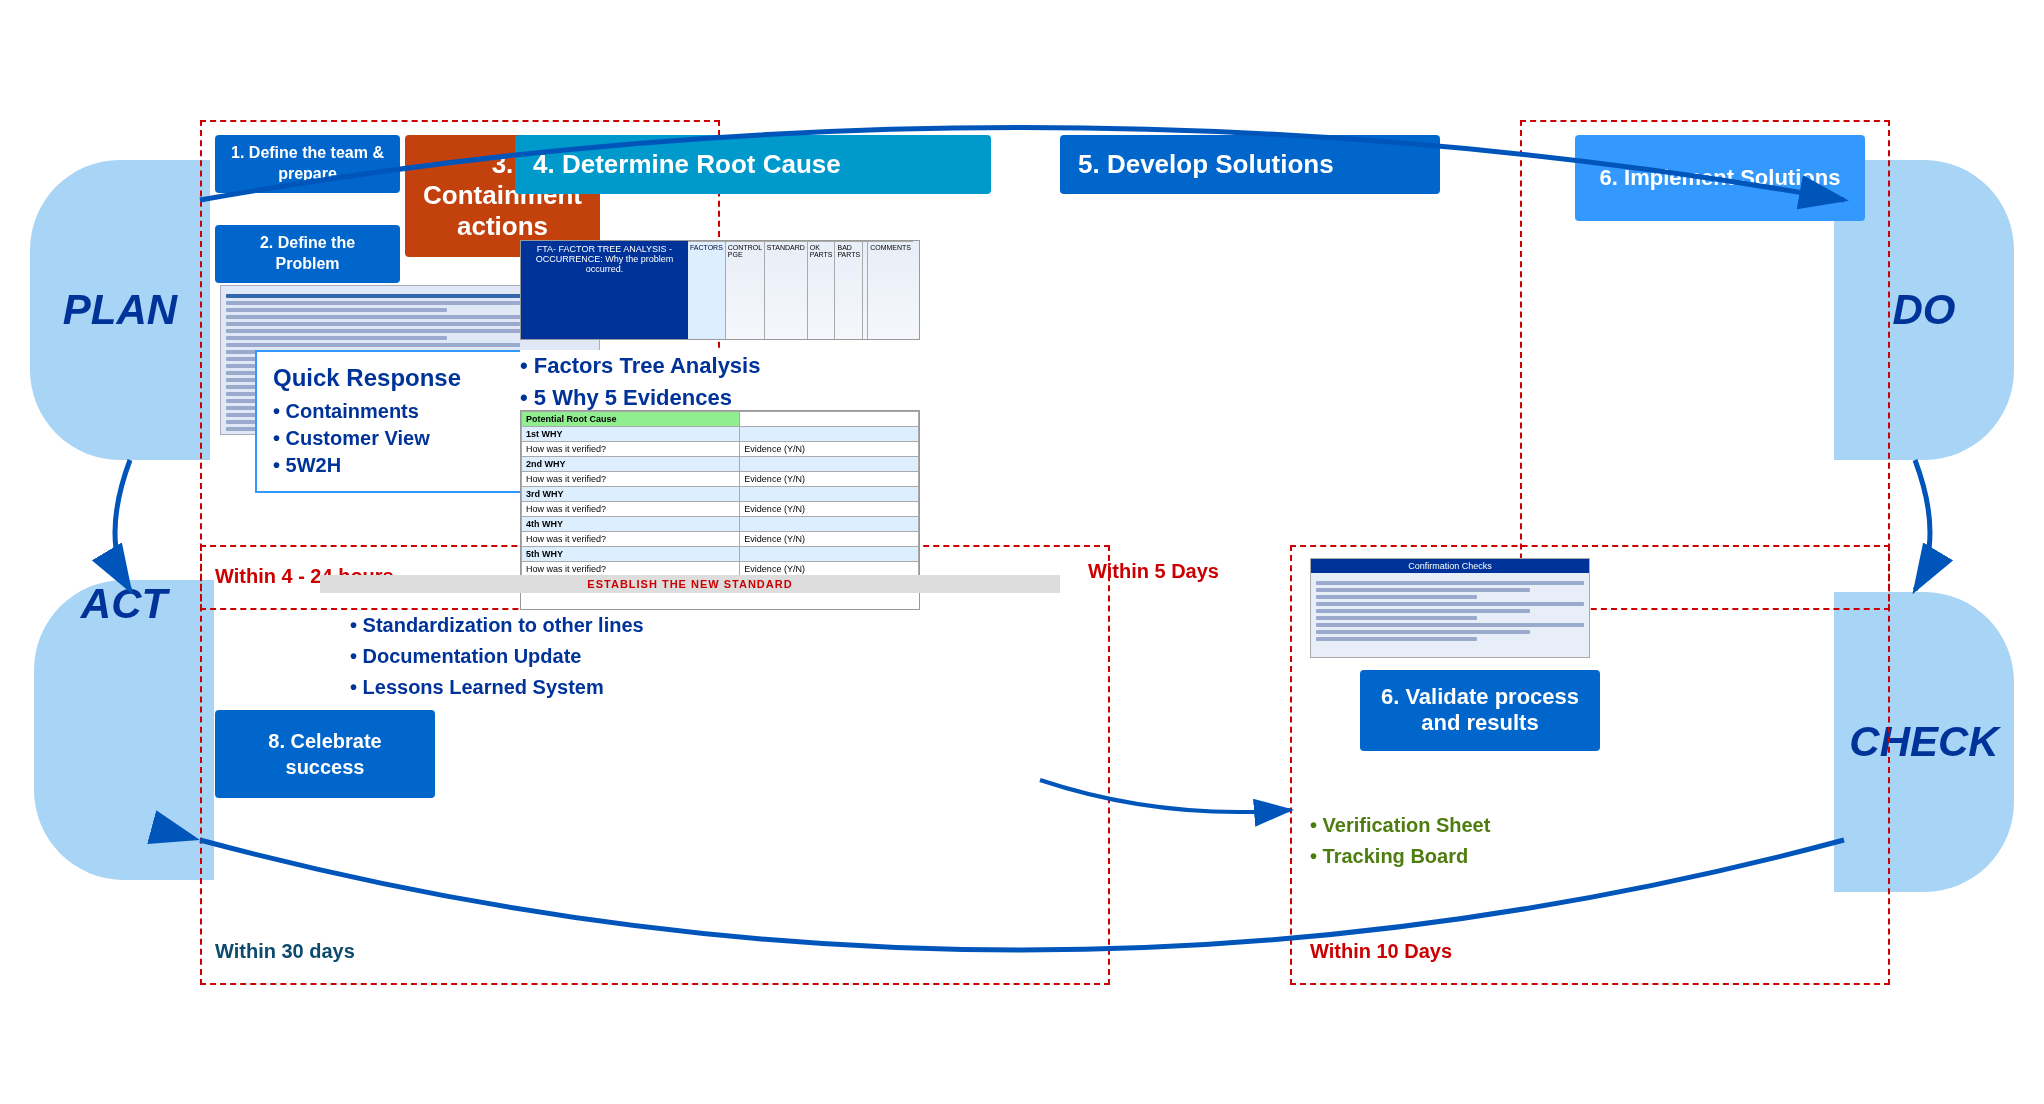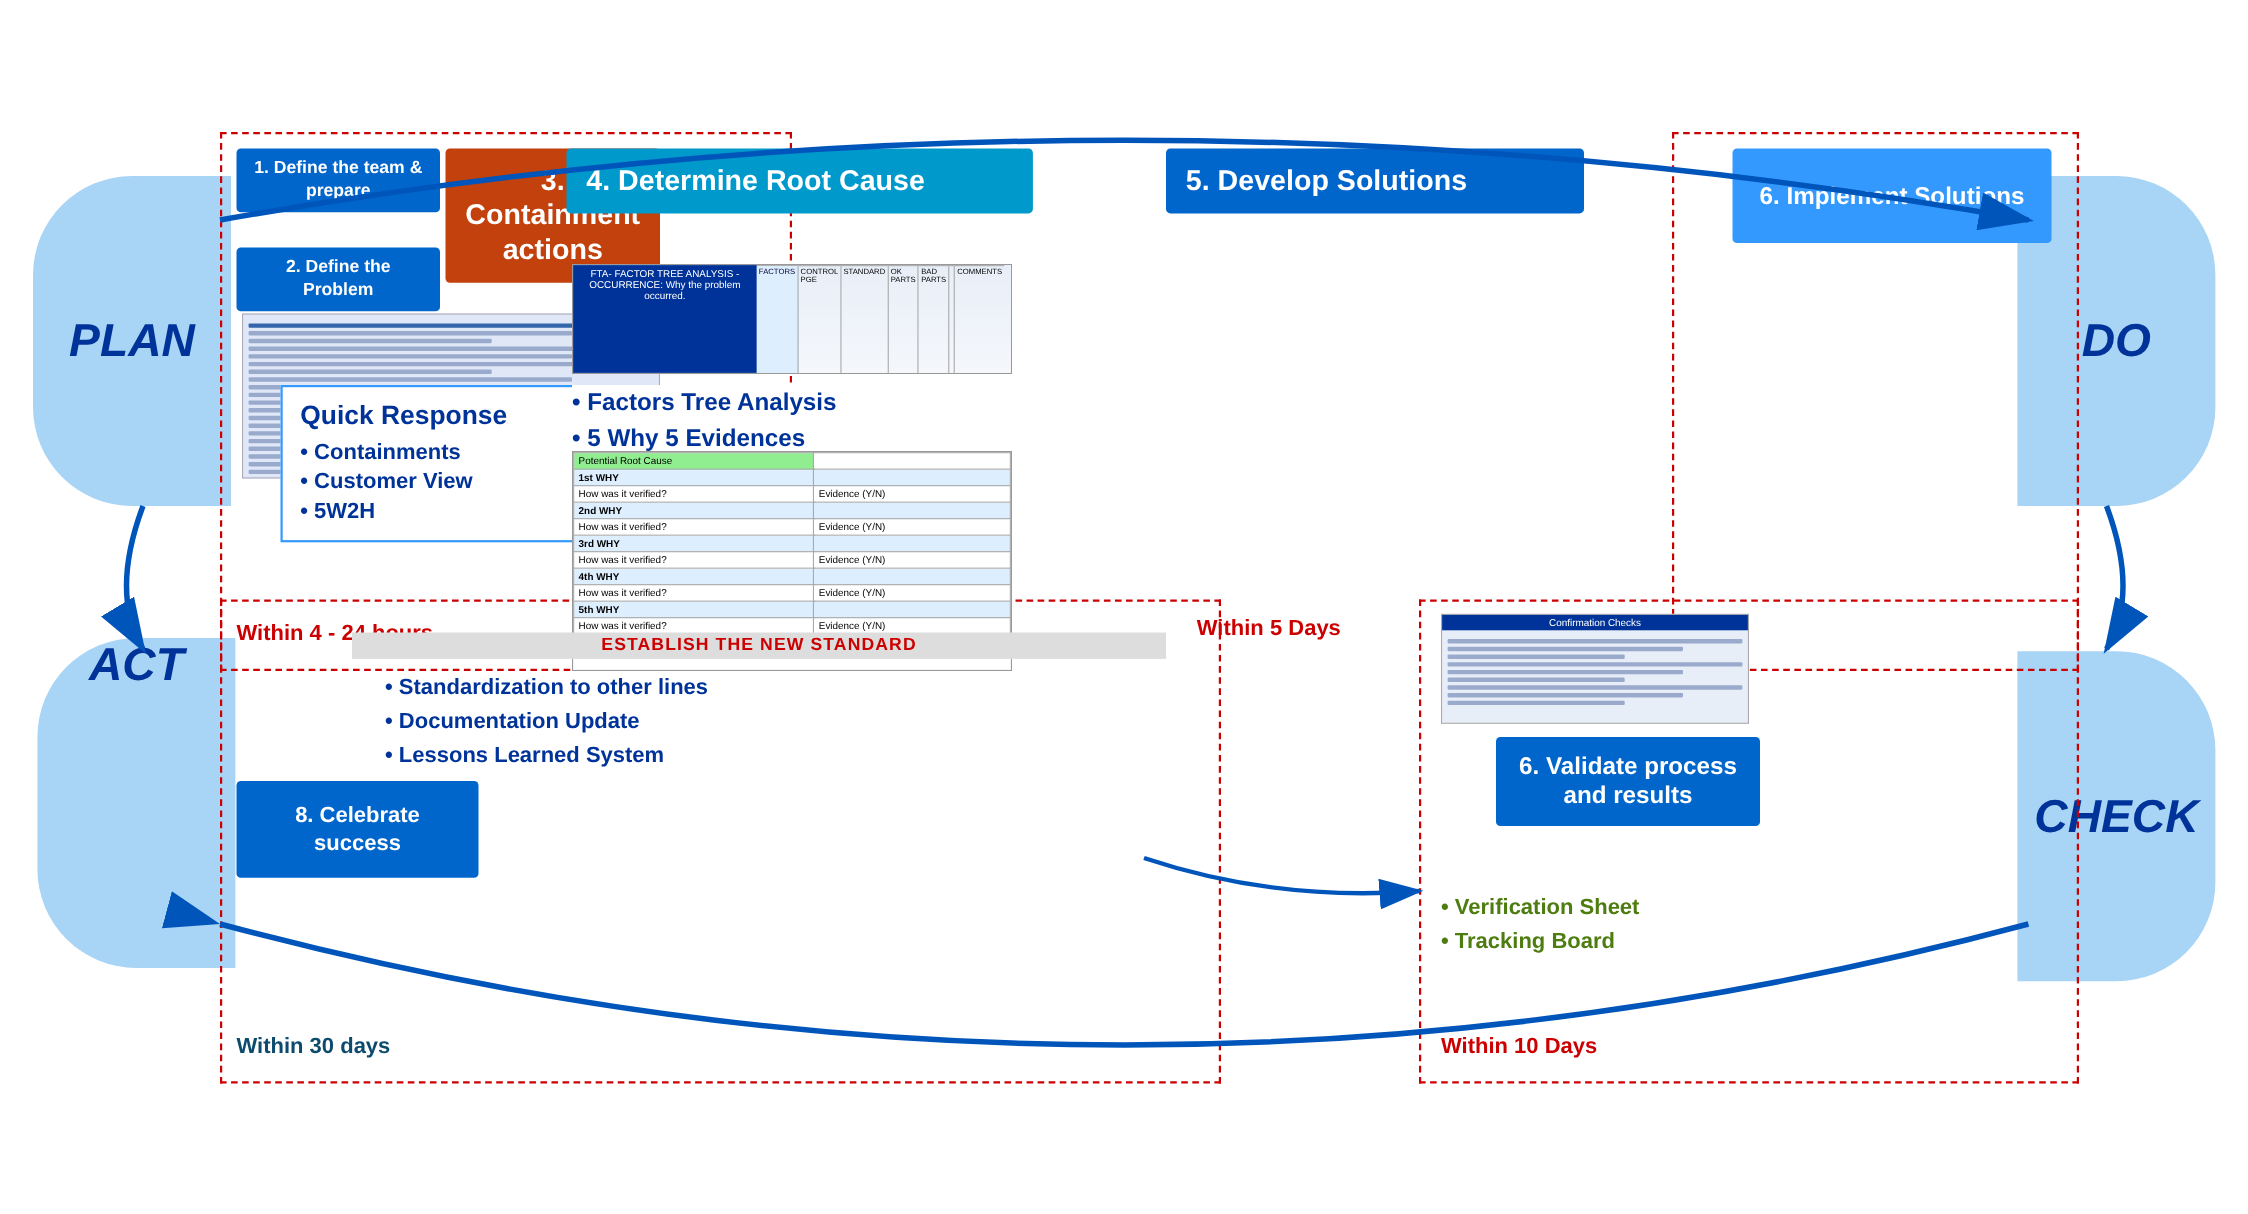--- a/index.html
+++ b/index.html
@@ -199,21 +199,21 @@
     .root-cause-header {
       position: absolute;
       left: 515px;
       top: 135px;
       background: #0099cc;
       color: #fff;
       font-weight: bold;
       font-size: 26px;
       padding: 14px 18px;
       border-radius: 4px;
-      width: 424px;
+      width: 476px;
       line-height: 1.2;
     }
 
     .factors-doc {
       position: absolute;
       left: 520px;
       top: 240px;
       width: 400px;
       height: 100px;
       background: #f0f4fa;
@@ -329,21 +329,21 @@
     }
 
     
     .standardize-bar {
       position: absolute;
       left: 320px;
       top: 575px;
       width: 740px;
       background: #ddd;
       text-align: center;
-      font-size: 16px;
+      font-size: 11px;
       font-weight: bold;
       color: #cc0000;
       padding: 3px 0;
       letter-spacing: 1px;
     }
 
     .standardize-bullets {
       position: absolute;
       left: 350px;
       top: 610px;
@@ -576,21 +576,21 @@
     <ul>
       <li>Factors Tree Analysis</li>
       <li>5 Why 5 Evidences</li>
     </ul>
   </div>
 
   <div class="why-table-container">
     <table class="why-table">
       <tbody>
         <tr>
-          <td colspan="2" class="green-header" style="font-weight:normal;background:#90ee90;">Potential Root Cause</td>
+          <td colspan="2" class="green-header" style="font-weight:bold;background:#90ee90;">Potential Root Cause</td>
           <td style="width:45%;"></td>
         </tr>
         <tr class="why-row">
             <td colspan="2">1st WHY</td>
             <td></td>
           </tr>
         <tr>
             <td colspan="2">How was it verified?</td>
             <td>Evidence (Y/N)</td>
           </tr>

